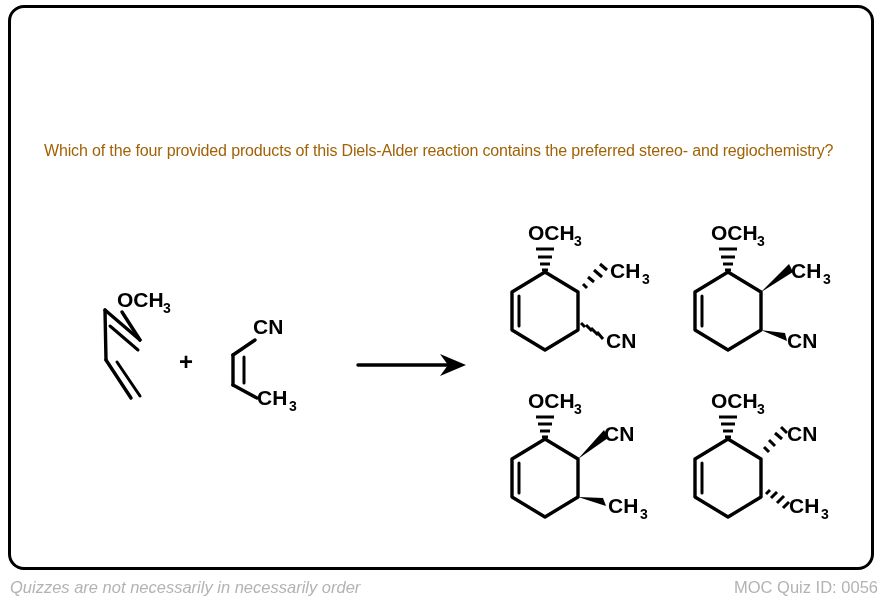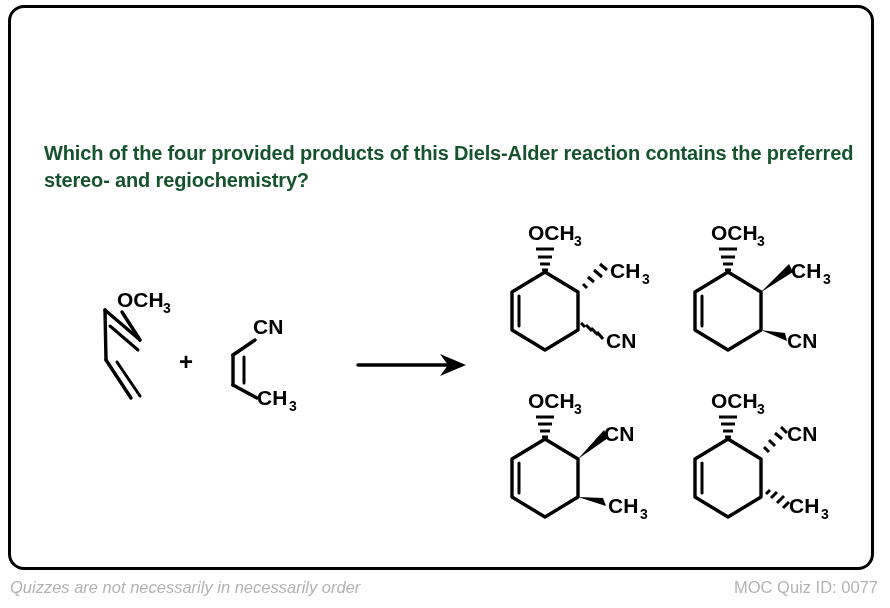--- a/index.html
+++ b/index.html
@@ -25,24 +25,24 @@
     border-radius: 16px;
     box-sizing: border-box;
     background: #ffffff;
   }
 
   #question {
     position: absolute;
     left: 44px;
     top: 140px;
     width: 810px;
-    font-size: 20px;
-    font-weight: bold;
+    font-size: 16px;
+    font-weight: normal;
     line-height: 1.33;
-    color: #14532d;
+    color: #a16207;
     letter-spacing: -0.15px;
   }
 
   #scheme {
     position: absolute;
     left: 0;
     top: 0;
     width: 890px;
     height: 608px;
     pointer-events: none;
@@ -220,13 +220,13 @@
     <g>
       <line class="hash" x1="783" y1="508" x2="789" y2="502"></line>
       <line class="hash" x1="777" y1="503" x2="784" y2="496"></line>
       <line class="hash" x1="771" y1="498" x2="777" y2="492"></line>
       <line class="hash" x1="766" y1="494" x2="770" y2="490"></line>
     </g>
   </g>
 </svg>
 
 <div class="footer-text" id="footer-left">Quizzes are not necessarily in necessarily order</div>
-<div class="footer-text" id="footer-right">MOC Quiz ID: 0077</div>
+<div class="footer-text" id="footer-right">MOC Quiz ID: 0056</div>
 
 </body></html>

